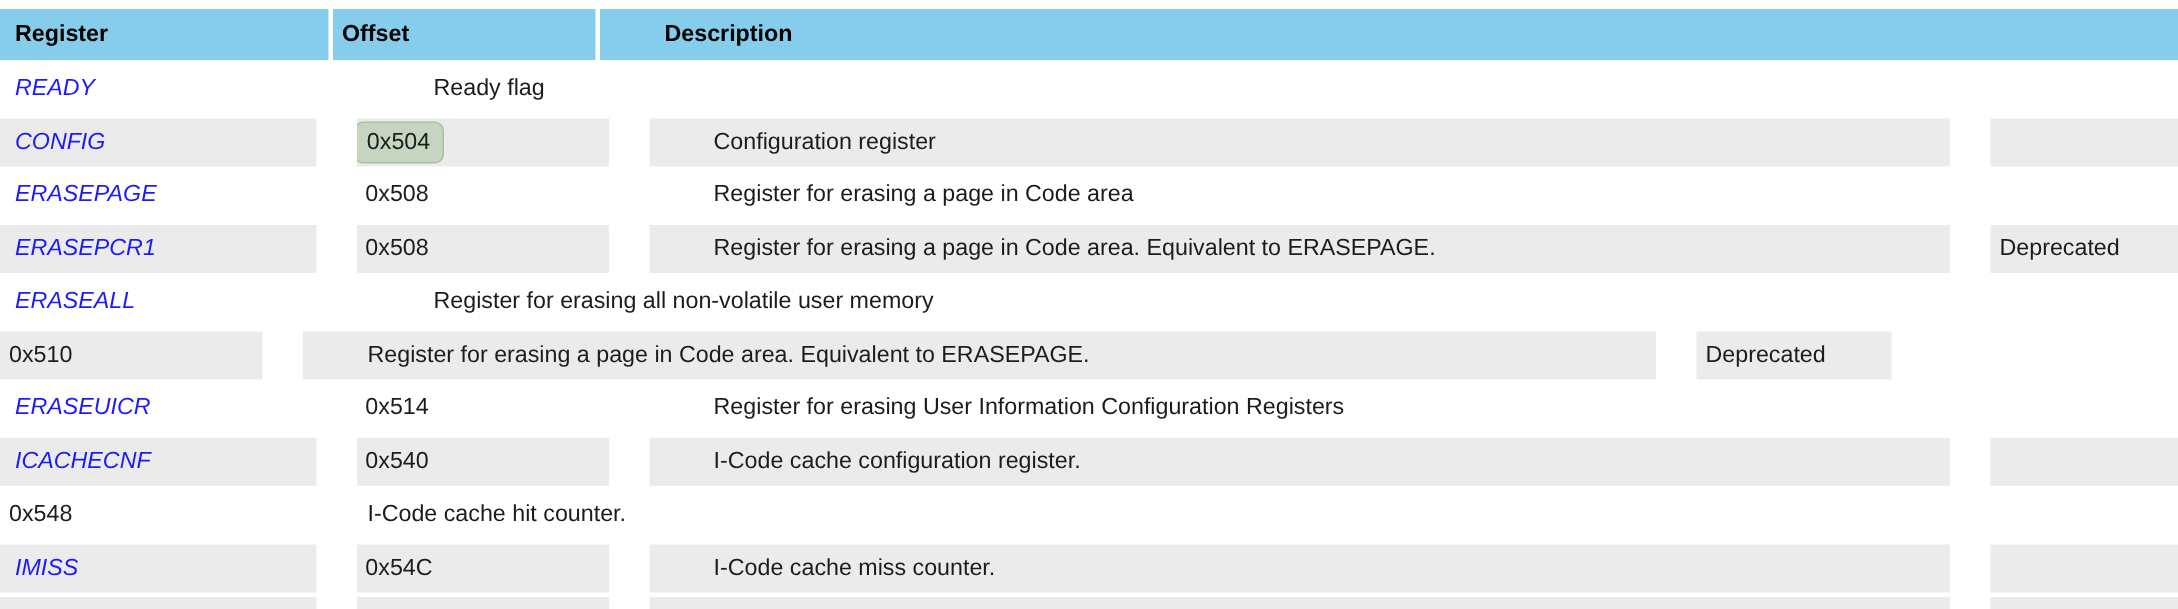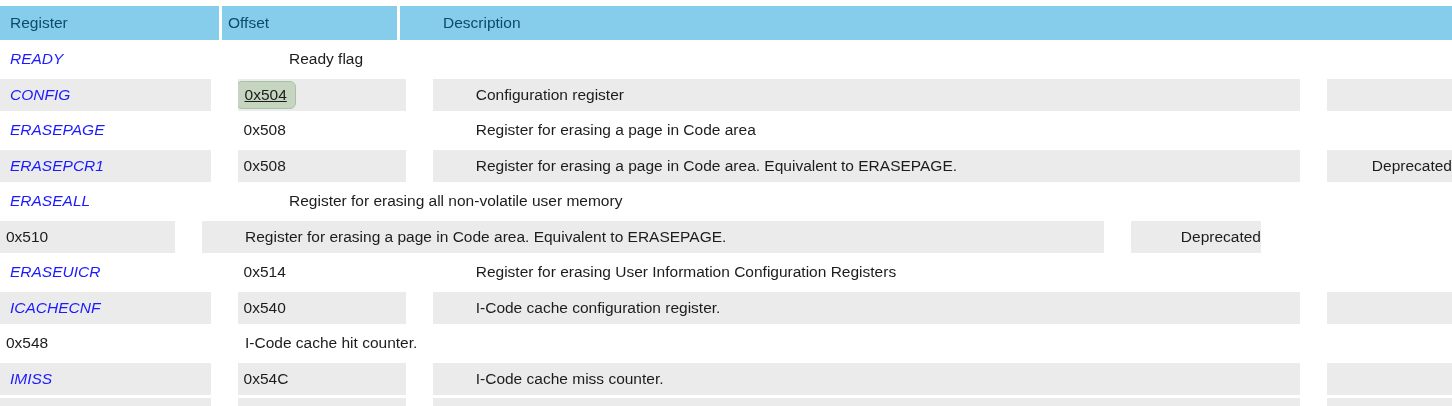--- a/index.html
+++ b/index.html
@@ -18,60 +18,59 @@
   .thead, .trow {
     display: flex;
     width: 1452px;
   }
   .thead {
     height: 34px;
     line-height: 34px;
   }
   .thead .c {
     background: var(--header-bg, #85cdea);
-    font-weight: normal;
+    font-weight: bold;
     font-size: 15.5px;
-    color: #0c4a6e;
+    color: #000000;
   }
   .trow {
     height: 32.5px;
     line-height: 32.5px;
     margin-top: 3px;
     font-size: 15.5px;
     color: var(--text-color, #1c1c1c);
     gap: 24px;
   }
   .trow .c { background: #ffffff; }
   .trow.alt .c { background: var(--alt-row-bg, #ebebeb); }
   .c {
     box-sizing: border-box;
     white-space: nowrap;
     overflow: hidden;
   }
   .c + .c { margin-left: 3px; }
   .c1 { width: 219px; padding-left: 10px; }
   .c2 { width: 175px; padding-left: 6px; }
   .c3 { width: 902px; padding-left: 43px; }
-  .c4 { width: 130px; padding-left: 6px; text-align: right; }
+  .c4 { width: 130px; padding-left: 6px; }
   .thead .c3h { flex: 1; padding-left: 43px; }
   .reg-link {
     color: var(--reg-color, #1b1aff);
     font-style: italic;
     text-decoration: none;
     cursor: pointer;
   }
   .hl {
     display: inline-block;
     background: var(--hl-bg, #c6d5c0);
     border: 1px solid var(--hl-border, #a9c0a3);
     border-radius: 6px;
     padding: 2px 8px;
     margin-left: -8px;
     line-height: 1.45;
-    text-decoration: underline;
   }
   .trow.partial {
     height: 14px;
   }
 </style>
 </head>
 <body>
 
 <div class="table-wrap">
 

